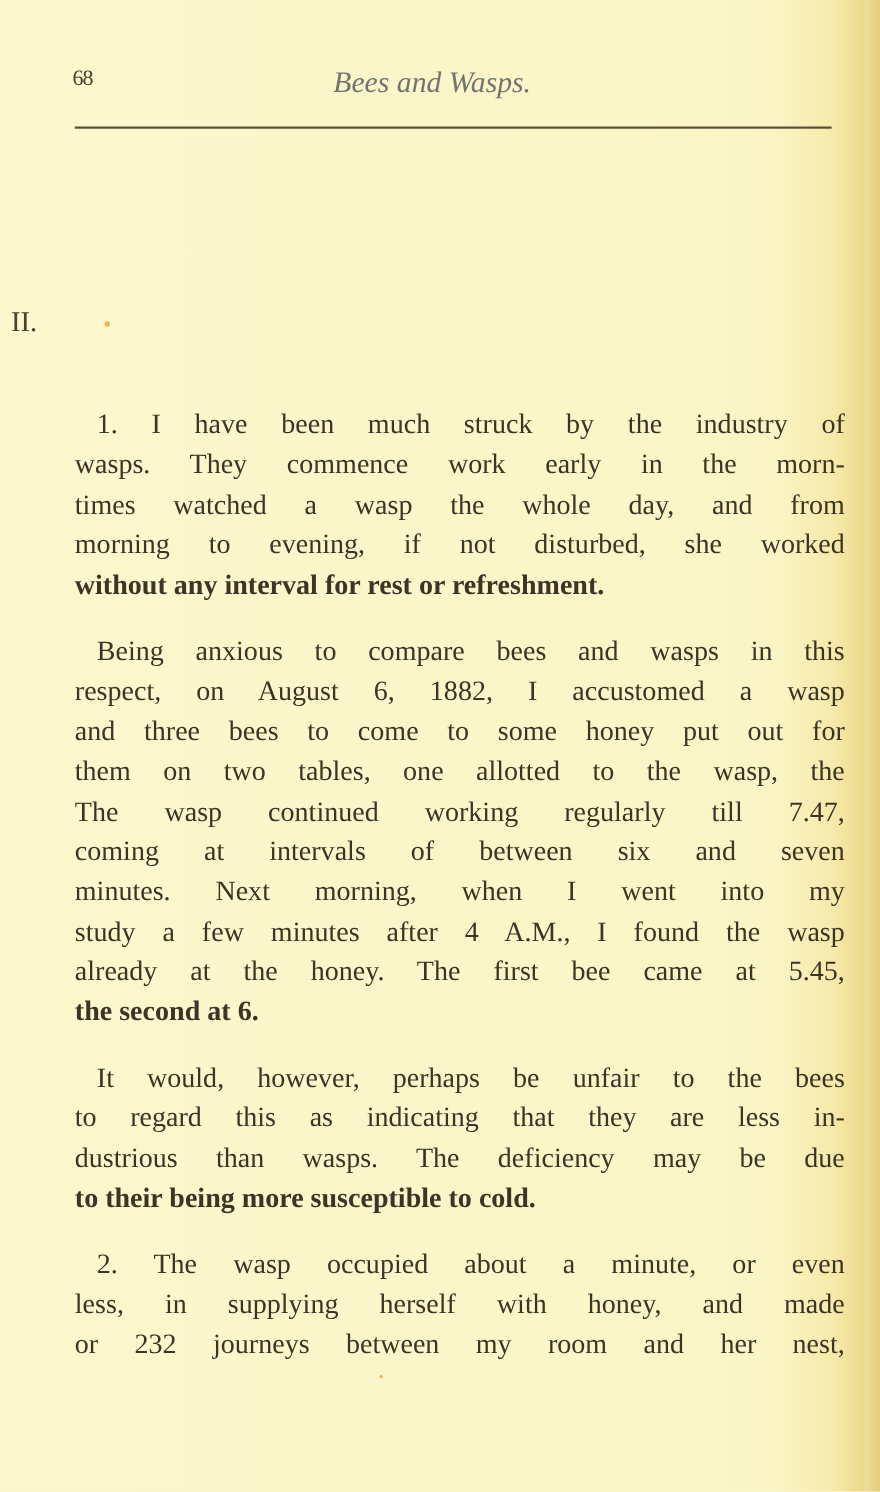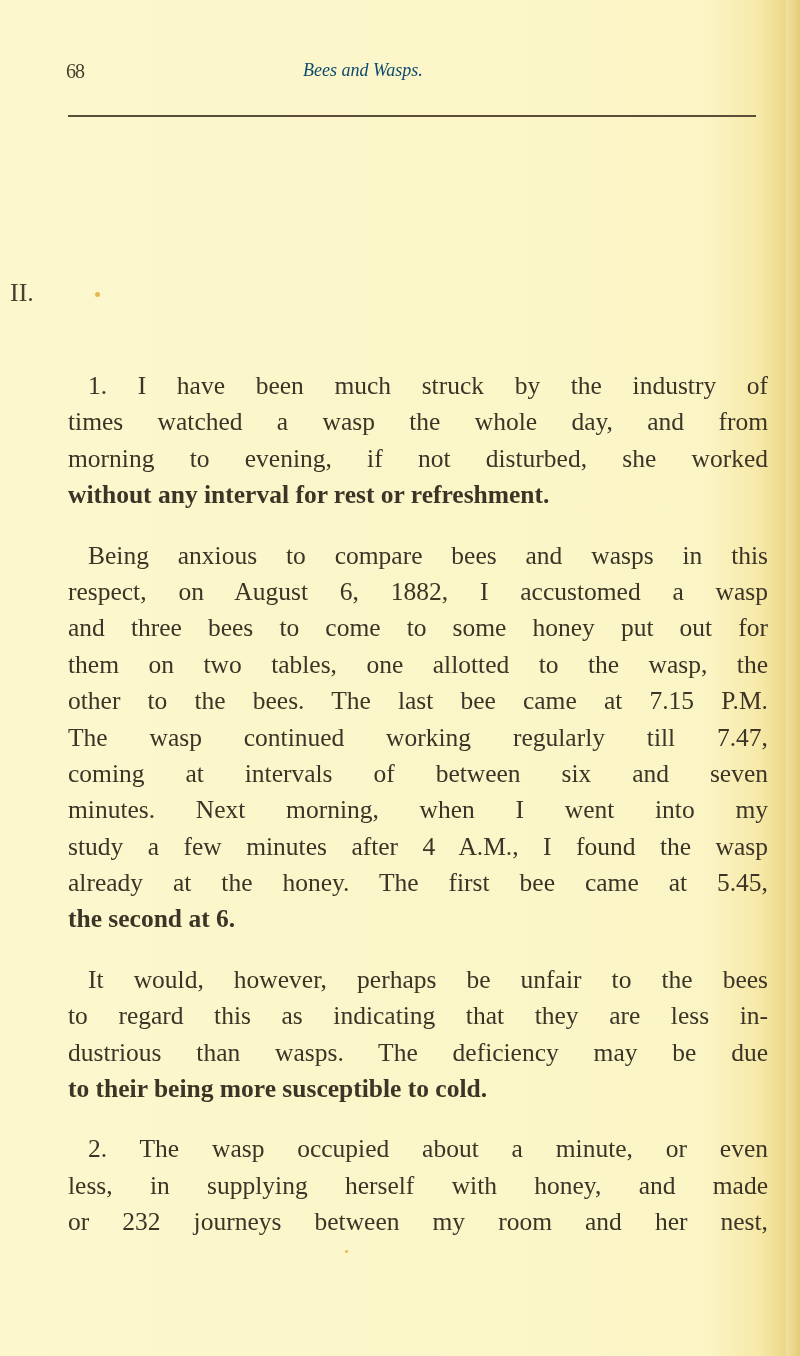--- a/index.html
+++ b/index.html
@@ -20,21 +20,21 @@
     }
     .header {
       position: absolute; top: 60px; left: 66px; width: 690px; height: 40px;
     }
     .page-number {
       position: absolute; left: 0; top: 0;
       font-size: 20px; color: #4a4030; letter-spacing: -1px;
     }
     .running-title {
       position: absolute; left: 237px; top: 0;
-      font-size: 18px; font-style: italic; color: #0c4a6e;
+      font-size: 27px; font-style: italic; color: #737373;
     }
     .rule {
       position: absolute; top: 115px; left: 68px; width: 688px; height: 0;
       border-top: 2px solid #5a4e38;
     }
     .section-heading {
       position: absolute; top: 278px; left: 0; width: 800px; 
       font-size: 26px; color: #4a4030; padding-left: 10px; box-sizing: border-box;
     }
     .body-text {
@@ -60,28 +60,28 @@
   <span class="running-title">Bees and Wasps.</span>
 </div>
 <div class="rule"></div>
 
 <div class="section-heading">II.</div>
 <div class="speck" style="left:95px;top:292px;width:5px;height:5px;"></div>
 <div class="speck" style="left:345px;top:1250px;width:3px;height:3px;"></div>
 
 <div class="body-text">
   <div class="line indent">1. I have been much struck by the industry of</div>
+  <div class="line">wasps.  They commence work early in the morn-</div>
   <div class="line">times watched a wasp the whole day, and from</div>
   <div class="line">morning to evening, if not disturbed, she worked</div>
   <div class="line last">without any interval for rest or refreshment.</div>
   <div class="line indent">Being anxious to compare bees and wasps in this</div>
   <div class="line">respect, on August 6, 1882, I accustomed a wasp</div>
   <div class="line">and three bees to come to some honey put out for</div>
   <div class="line">them on two tables, one allotted to the wasp, the</div>
-  <div class="line">other to the bees.  The last bee came at 7.15 P.M.</div>
   <div class="line">The wasp continued working regularly till 7.47,</div>
   <div class="line">coming at intervals of between six and seven</div>
   <div class="line">minutes.  Next morning, when I went into my</div>
   <div class="line">study a few minutes after 4 A.M., I found the wasp</div>
   <div class="line">already at the honey.  The first bee came at 5.45,</div>
   <div class="line last">the second at 6.</div>
   <div class="line indent">It would, however, perhaps be unfair to the bees</div>
   <div class="line">to regard this as indicating that they are less in-</div>
   <div class="line">dustrious than wasps.  The deficiency may be due</div>
   <div class="line last">to their being more susceptible to cold.</div>

